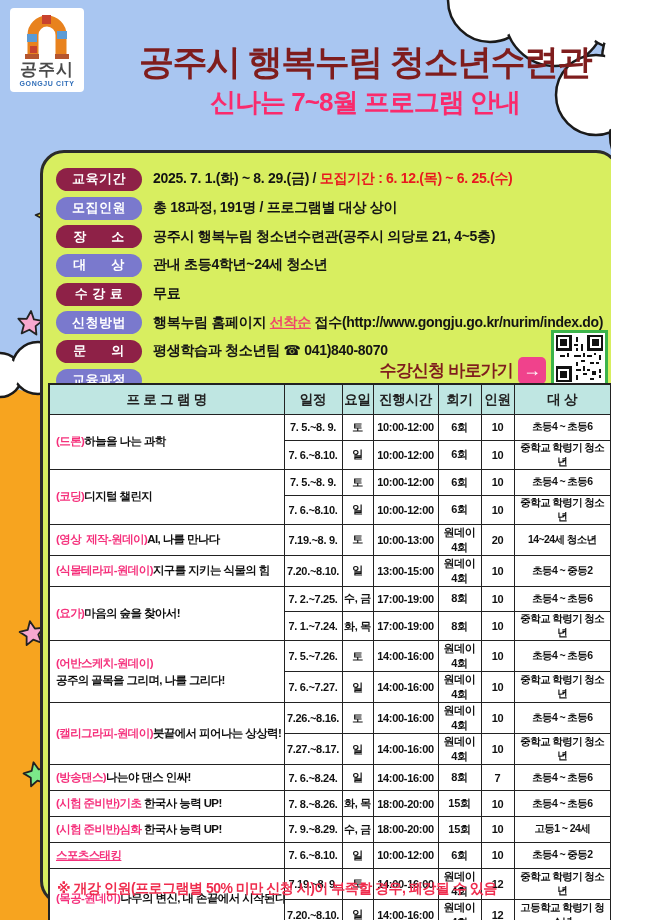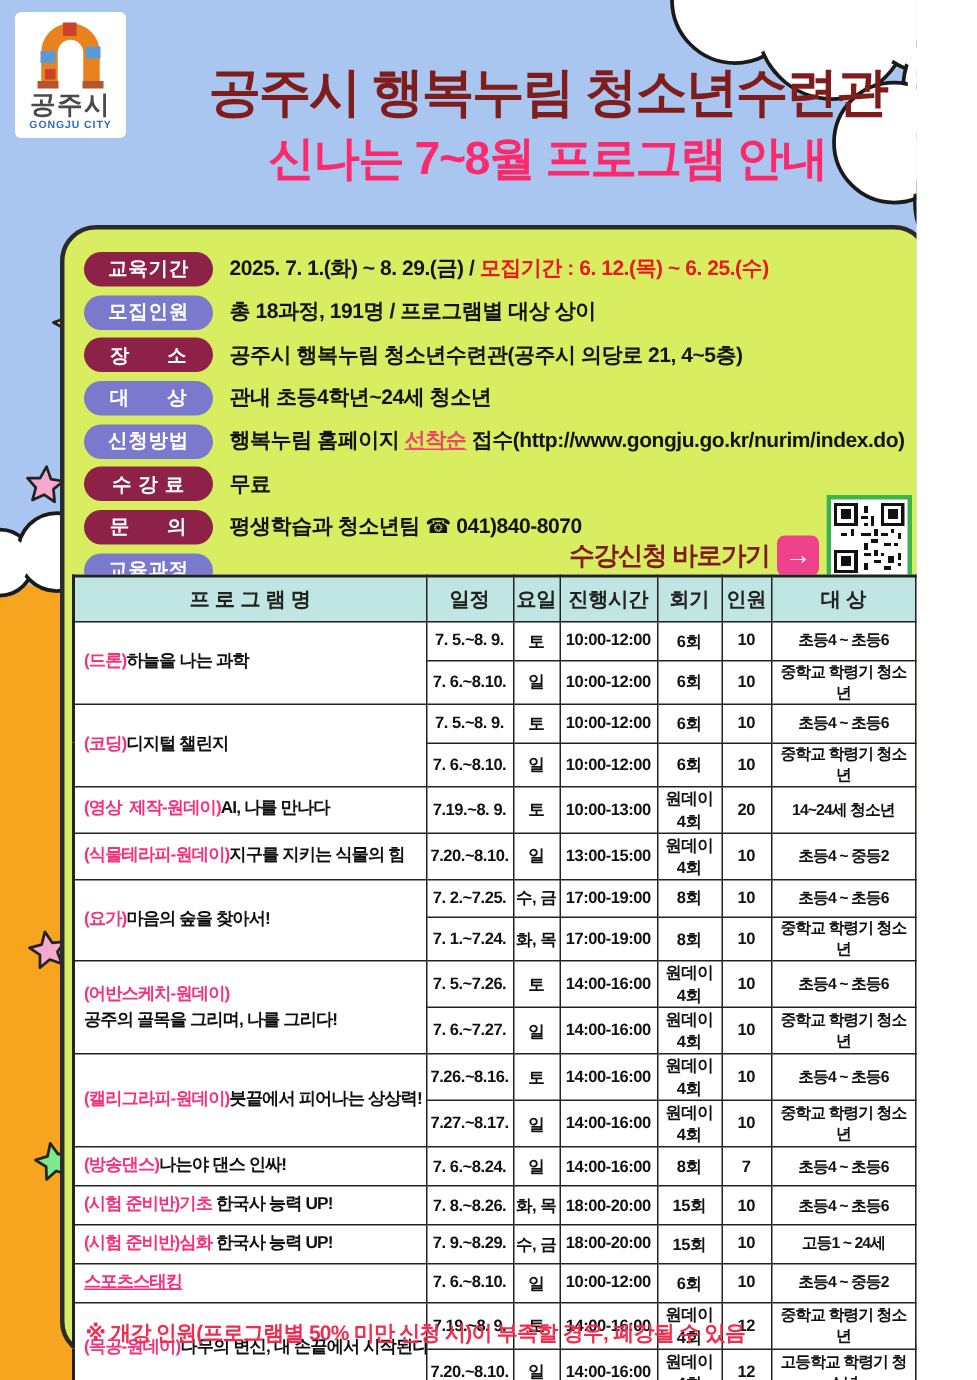--- a/index.html
+++ b/index.html
@@ -7,21 +7,21 @@
   .poster{position:relative;width:611px;height:920px;overflow:hidden;background:#a9c6f1;text-decoration:underline;}
   .bg{position:absolute;left:0;top:0;z-index:0;}
   
   .logo{position:absolute;left:10px;top:8px;width:74px;height:84px;background:#fff;border-radius:4px;z-index:2;
         display:flex;flex-direction:column;align-items:center;}
   .logo .kr{font-size:17px;font-weight:800;color:#4a4a4a;letter-spacing:1px;line-height:1;margin-top:1px;}
   .logo .en{font-size:7px;font-weight:800;color:#2f6db8;letter-spacing:0.6px;line-height:1;margin-top:2px;}
   
   .titles{position:absolute;left:86px;top:40px;width:558px;text-align:center;z-index:2;}
   .titles h1{margin:0;font-size:35px;font-weight:800;color:#7f1d1d;letter-spacing:-1.5px;line-height:1.25;}
-  .titles h2{margin:3px 0 0;font-size:31px;font-weight:800;color:#fa2a6c;letter-spacing:-1px;line-height:1.2;}
+  .titles h2{margin:3px 0 0;font-size:26px;font-weight:800;color:#fa2a6c;letter-spacing:-1px;line-height:1.2;}
   
   .panel{position:absolute;left:40px;top:150px;width:574px;height:749px;background:#d8ee60;
          border:3px solid #2b2b2b;border-radius:24px;z-index:2;}
   .info{position:absolute;left:13px;top:12px;}
   .info-row{height:28.7px;display:flex;align-items:center;gap:11px;}
   .badge{width:86px;height:23px;border-radius:13px;display:flex;align-items:center;justify-content:center;
          color:#fff;font-size:13px;font-weight:800;white-space:pre;flex:none;letter-spacing:0.5px;}
   .b-maroon{background:#8e2147;}
   .b-purple{background:#7a79cd;}
   .info-text{font-size:14px;font-weight:800;color:#141414;white-space:pre;letter-spacing:-0.3px;}
@@ -131,26 +131,26 @@
         </div>
         <div class="info-row">
           <span class="badge b-maroon">장      소</span>
           <span class="info-text"><span>공주시 행복누림 청소년수련관(공주시 의당로 21, 4~5층)</span></span>
         </div>
         <div class="info-row">
           <span class="badge b-purple">대      상</span>
           <span class="info-text"><span>관내 초등4학년~24세 청소년</span></span>
         </div>
         <div class="info-row">
+          <span class="badge b-maroon">수 강 료</span>
+          <span class="info-text"><span>무료</span></span>
+        </div>
+        <div class="info-row">
           <span class="badge b-purple">신청방법</span>
           <span class="info-text"><span>행복누림 홈페이지 </span><span class="red-underline">선착순</span><span> 접수(http://www.gongju.go.kr/nurim/index.do)</span></span>
-        </div>
-        <div class="info-row">
-          <span class="badge b-maroon">수 강 료</span>
-          <span class="info-text"><span>무료</span></span>
         </div>
         <div class="info-row">
           <span class="badge b-maroon">문      의</span>
           <span class="info-text"><span>평생학습과 청소년팀 ☎ 041)840-8070</span></span>
         </div>
         <div class="info-row">
           <span class="badge b-purple">교육과정</span>
           <span class="info-text"></span>
         </div>
       </div>

